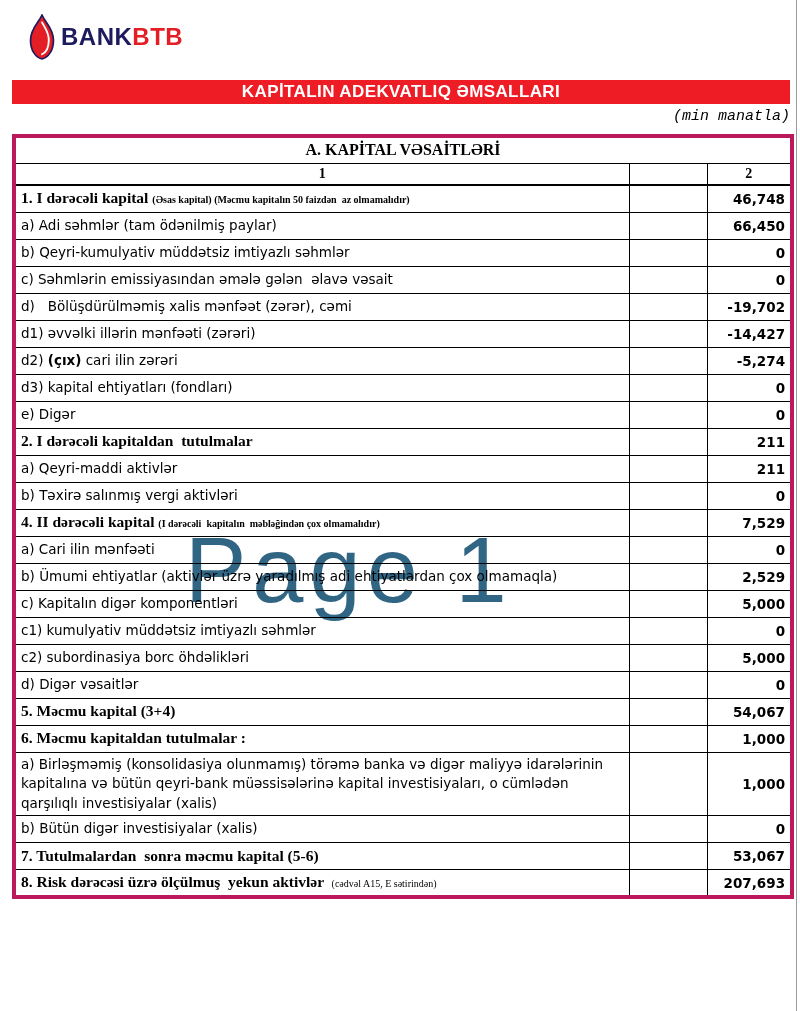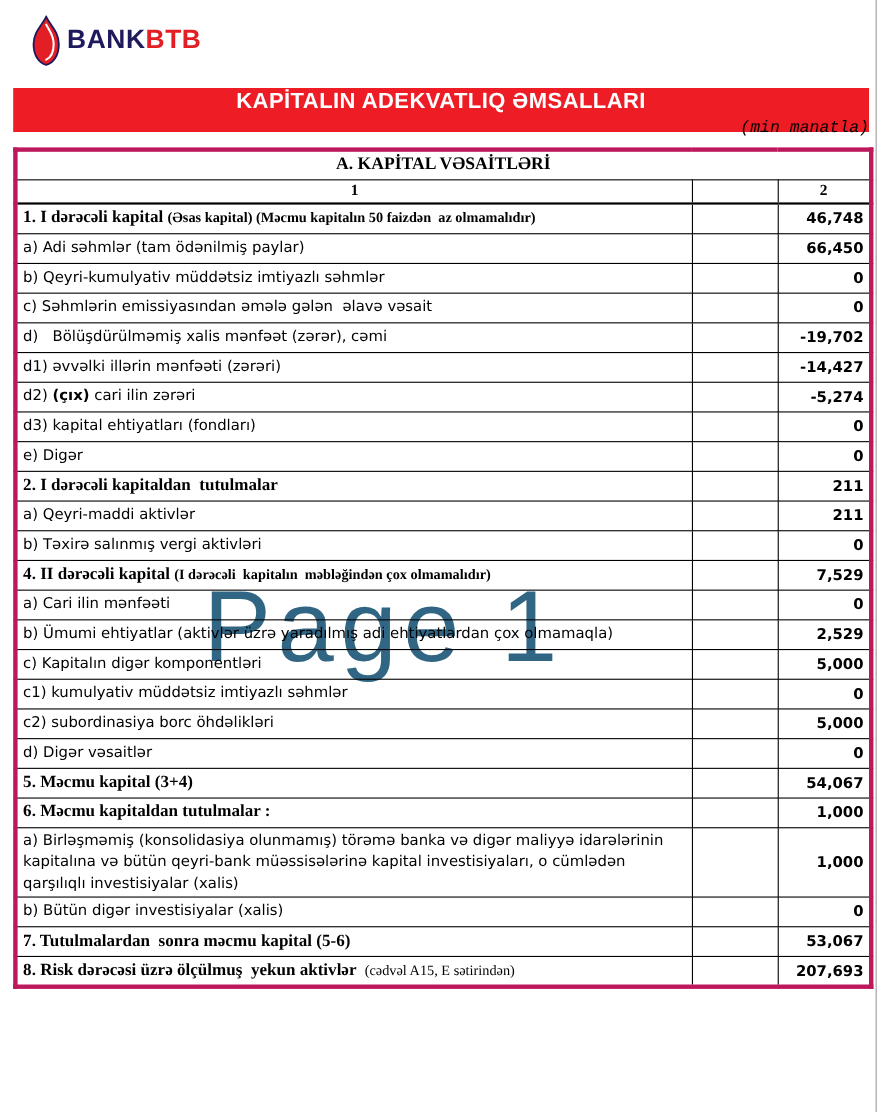--- a/index.html
+++ b/index.html
@@ -20,24 +20,24 @@
   .logo {
     position: absolute; top: 14px; left: 28px;
     display: flex; align-items: center; gap: 5px;
   }
   .logo-text {
     font-family: "Liberation Sans", sans-serif;
     font-weight: bold; font-size: 24px; letter-spacing: 0.5px;
   }
   
   .banner {
-    position: absolute; top: 80px; left: 12px; width: 778px; height: 40px;
+    position: absolute; top: 80px; left: 12px; width: 778px; height: 24px;
     background: #ee1c25;
     color: #fff; font-family: "Liberation Sans", sans-serif;
-    font-weight: bold; font-size: 20px; letter-spacing: 0.4px;
+    font-weight: bold; font-size: 17px; letter-spacing: 0.4px;
     text-align: center; line-height: 24px;
   }
   .unit-note {
     position: absolute; top: 108px; right: 10px;
     font-family: Liberation Mono, monospace; font-style: italic; font-size: 15px;
   }
   
   table.capital {
     position: absolute; top: 134px; left: 12px; width: 778px;
     border-collapse: collapse; table-layout: fixed;
@@ -68,21 +68,21 @@
   td.desc { white-space: pre-wrap; }
   tr.sub td.desc { font-size: 13.5px; line-height: 1.45; }
   tr.section td.desc {
     font-family: "Liberation Serif", serif;
     font-weight: bold; font-size: 15.5px; line-height: 1.35;
   }
   td.val {
     text-align: right; font-size: 13.5px; padding-right: 5px; font-weight: bold;
   }
   tr.section td.val { font-weight: bold; }
-  .sm { font-size: 13px; }
+  .sm { font-size: 10px; }
   .b  { font-weight: bold; }
   .n  { font-weight: normal; }
   
   .watermark {
     position: absolute; left: 185px; top: 518px;
     font-family: "Liberation Sans", sans-serif;
     font-size: 92px; letter-spacing: 6px;
     color: #0c4a6e;
     mix-blend-mode: multiply;
     opacity: 0.85;

